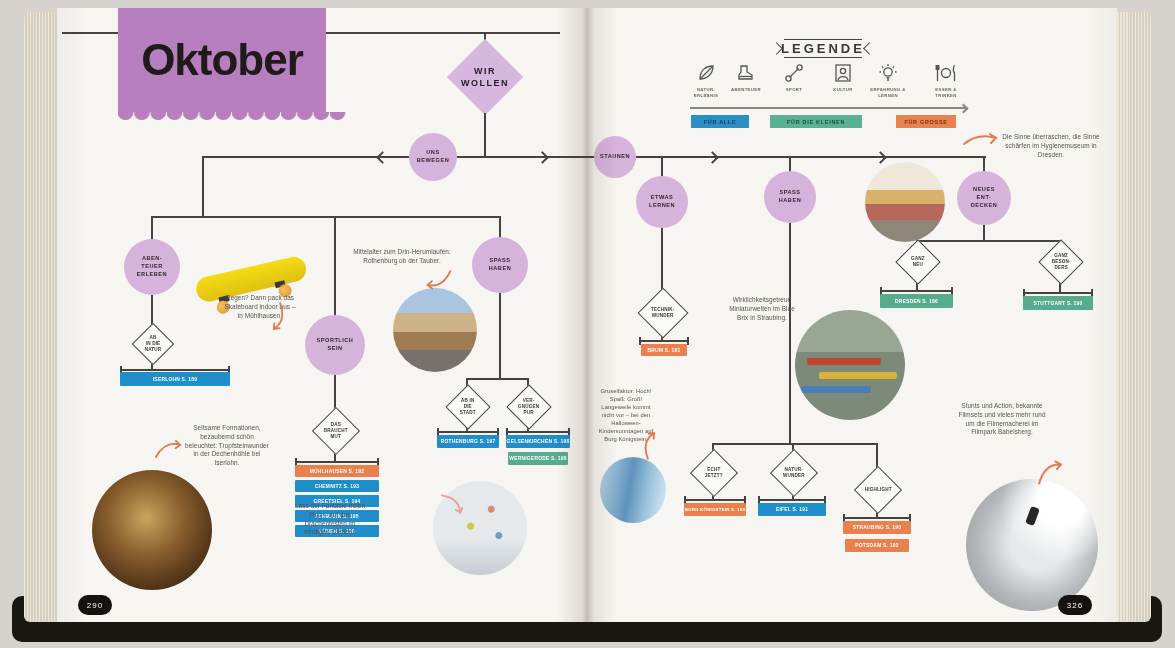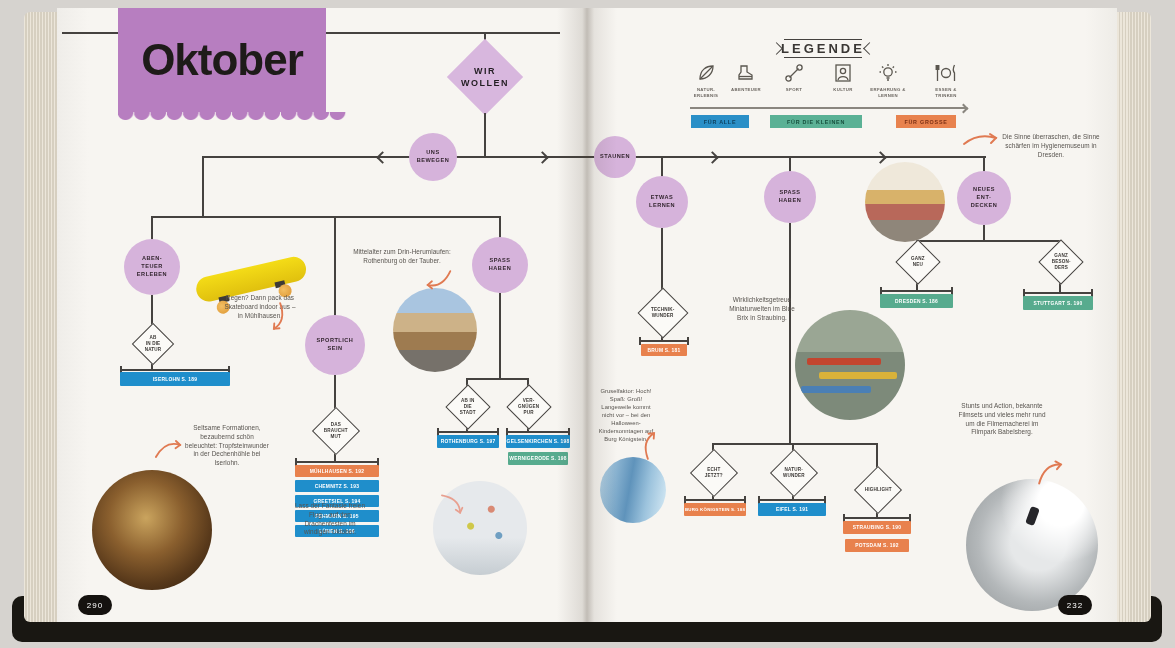--- a/index.html
+++ b/index.html
@@ -323,16 +323,16 @@
   <svg class="arrow" style="left:640px;top:430px;transform:rotate(-20deg)" width="22" height="32" viewBox="0 0 24 32" fill="none" stroke="#e07a52" stroke-width="2" stroke-linecap="round">
       <path d="M4 28 C4 14 10 6 20 4"></path>
       <path d="M14 2.5 L20 4 L17.5 9.5"></path>
     </svg>
   <svg class="arrow" style="left:1038px;top:456px;transform:rotate(15deg)" width="24" height="36" viewBox="0 0 24 32" fill="none" stroke="#e07a52" stroke-width="2" stroke-linecap="round">
       <path d="M4 28 C4 14 10 6 20 4"></path>
       <path d="M14 2.5 L20 4 L17.5 9.5"></path>
     </svg>
 
   <div class="badge" style="left:78px;top:595px">290</div>
-  <div class="badge" style="left:1058px;top:595px">232</div>
+  <div class="badge" style="left:1058px;top:595px">326</div>
 
   <div class="gutter"></div>
 </div>
 
 </body></html>

